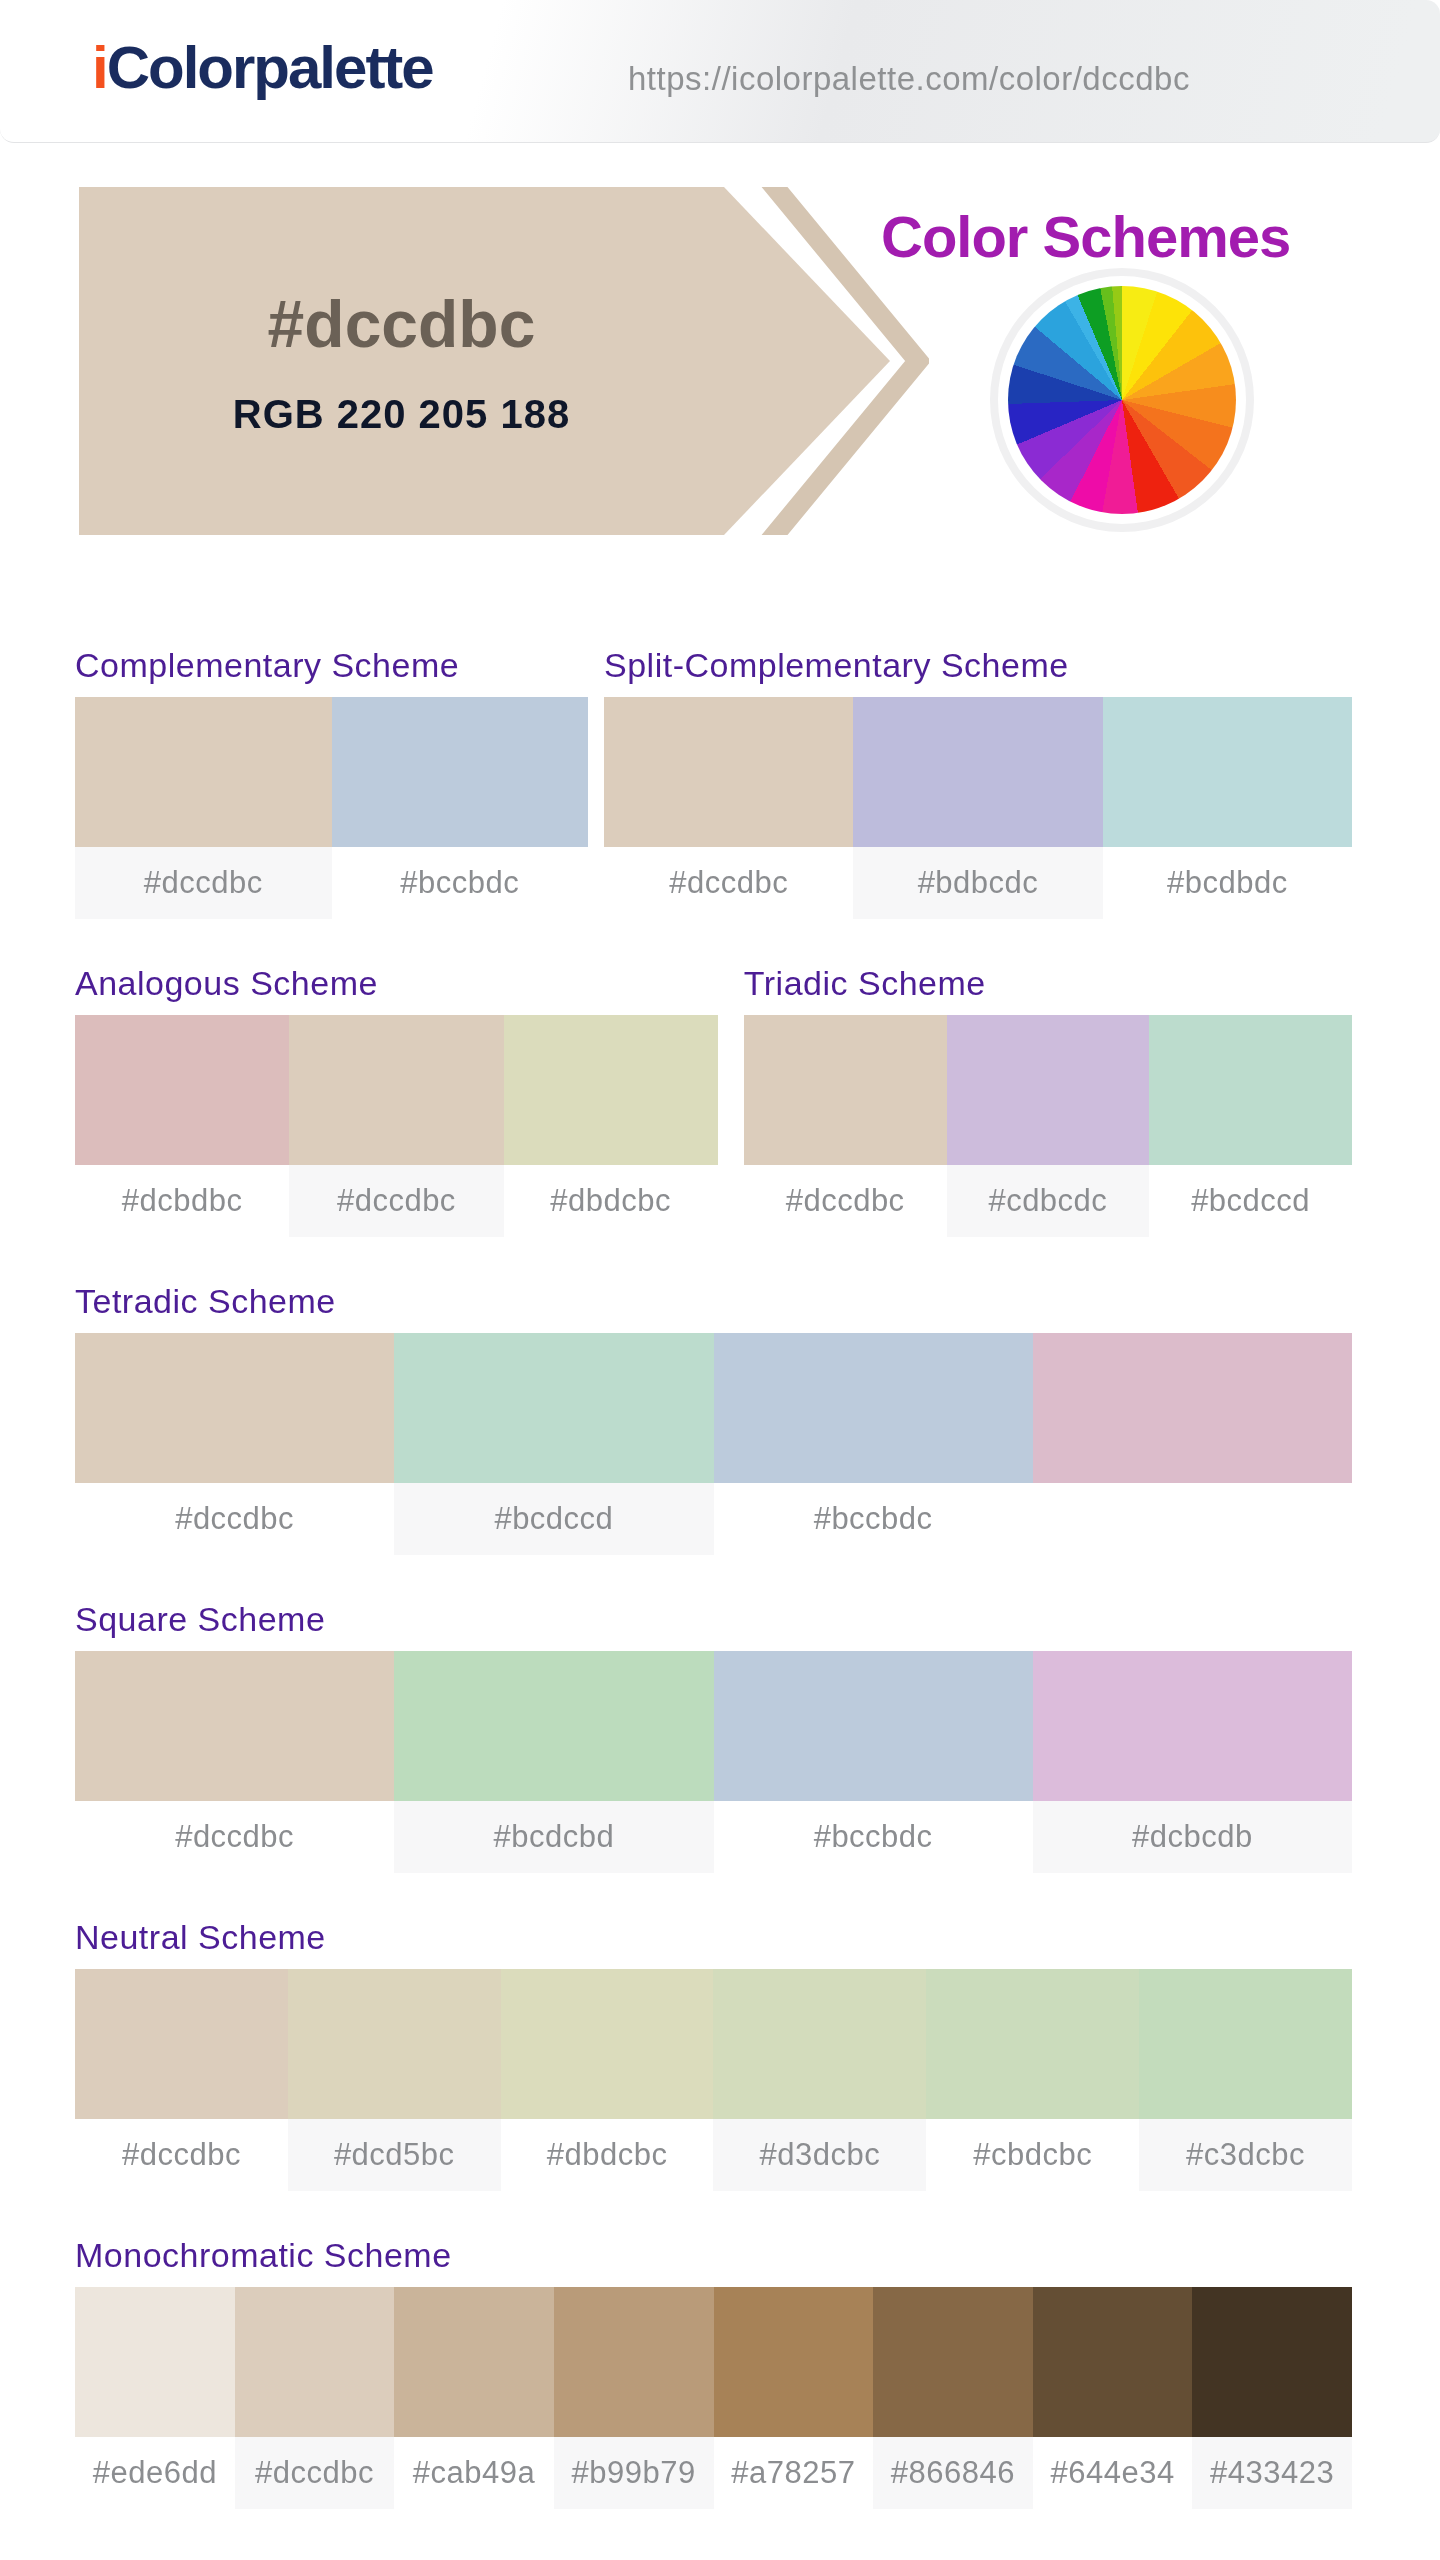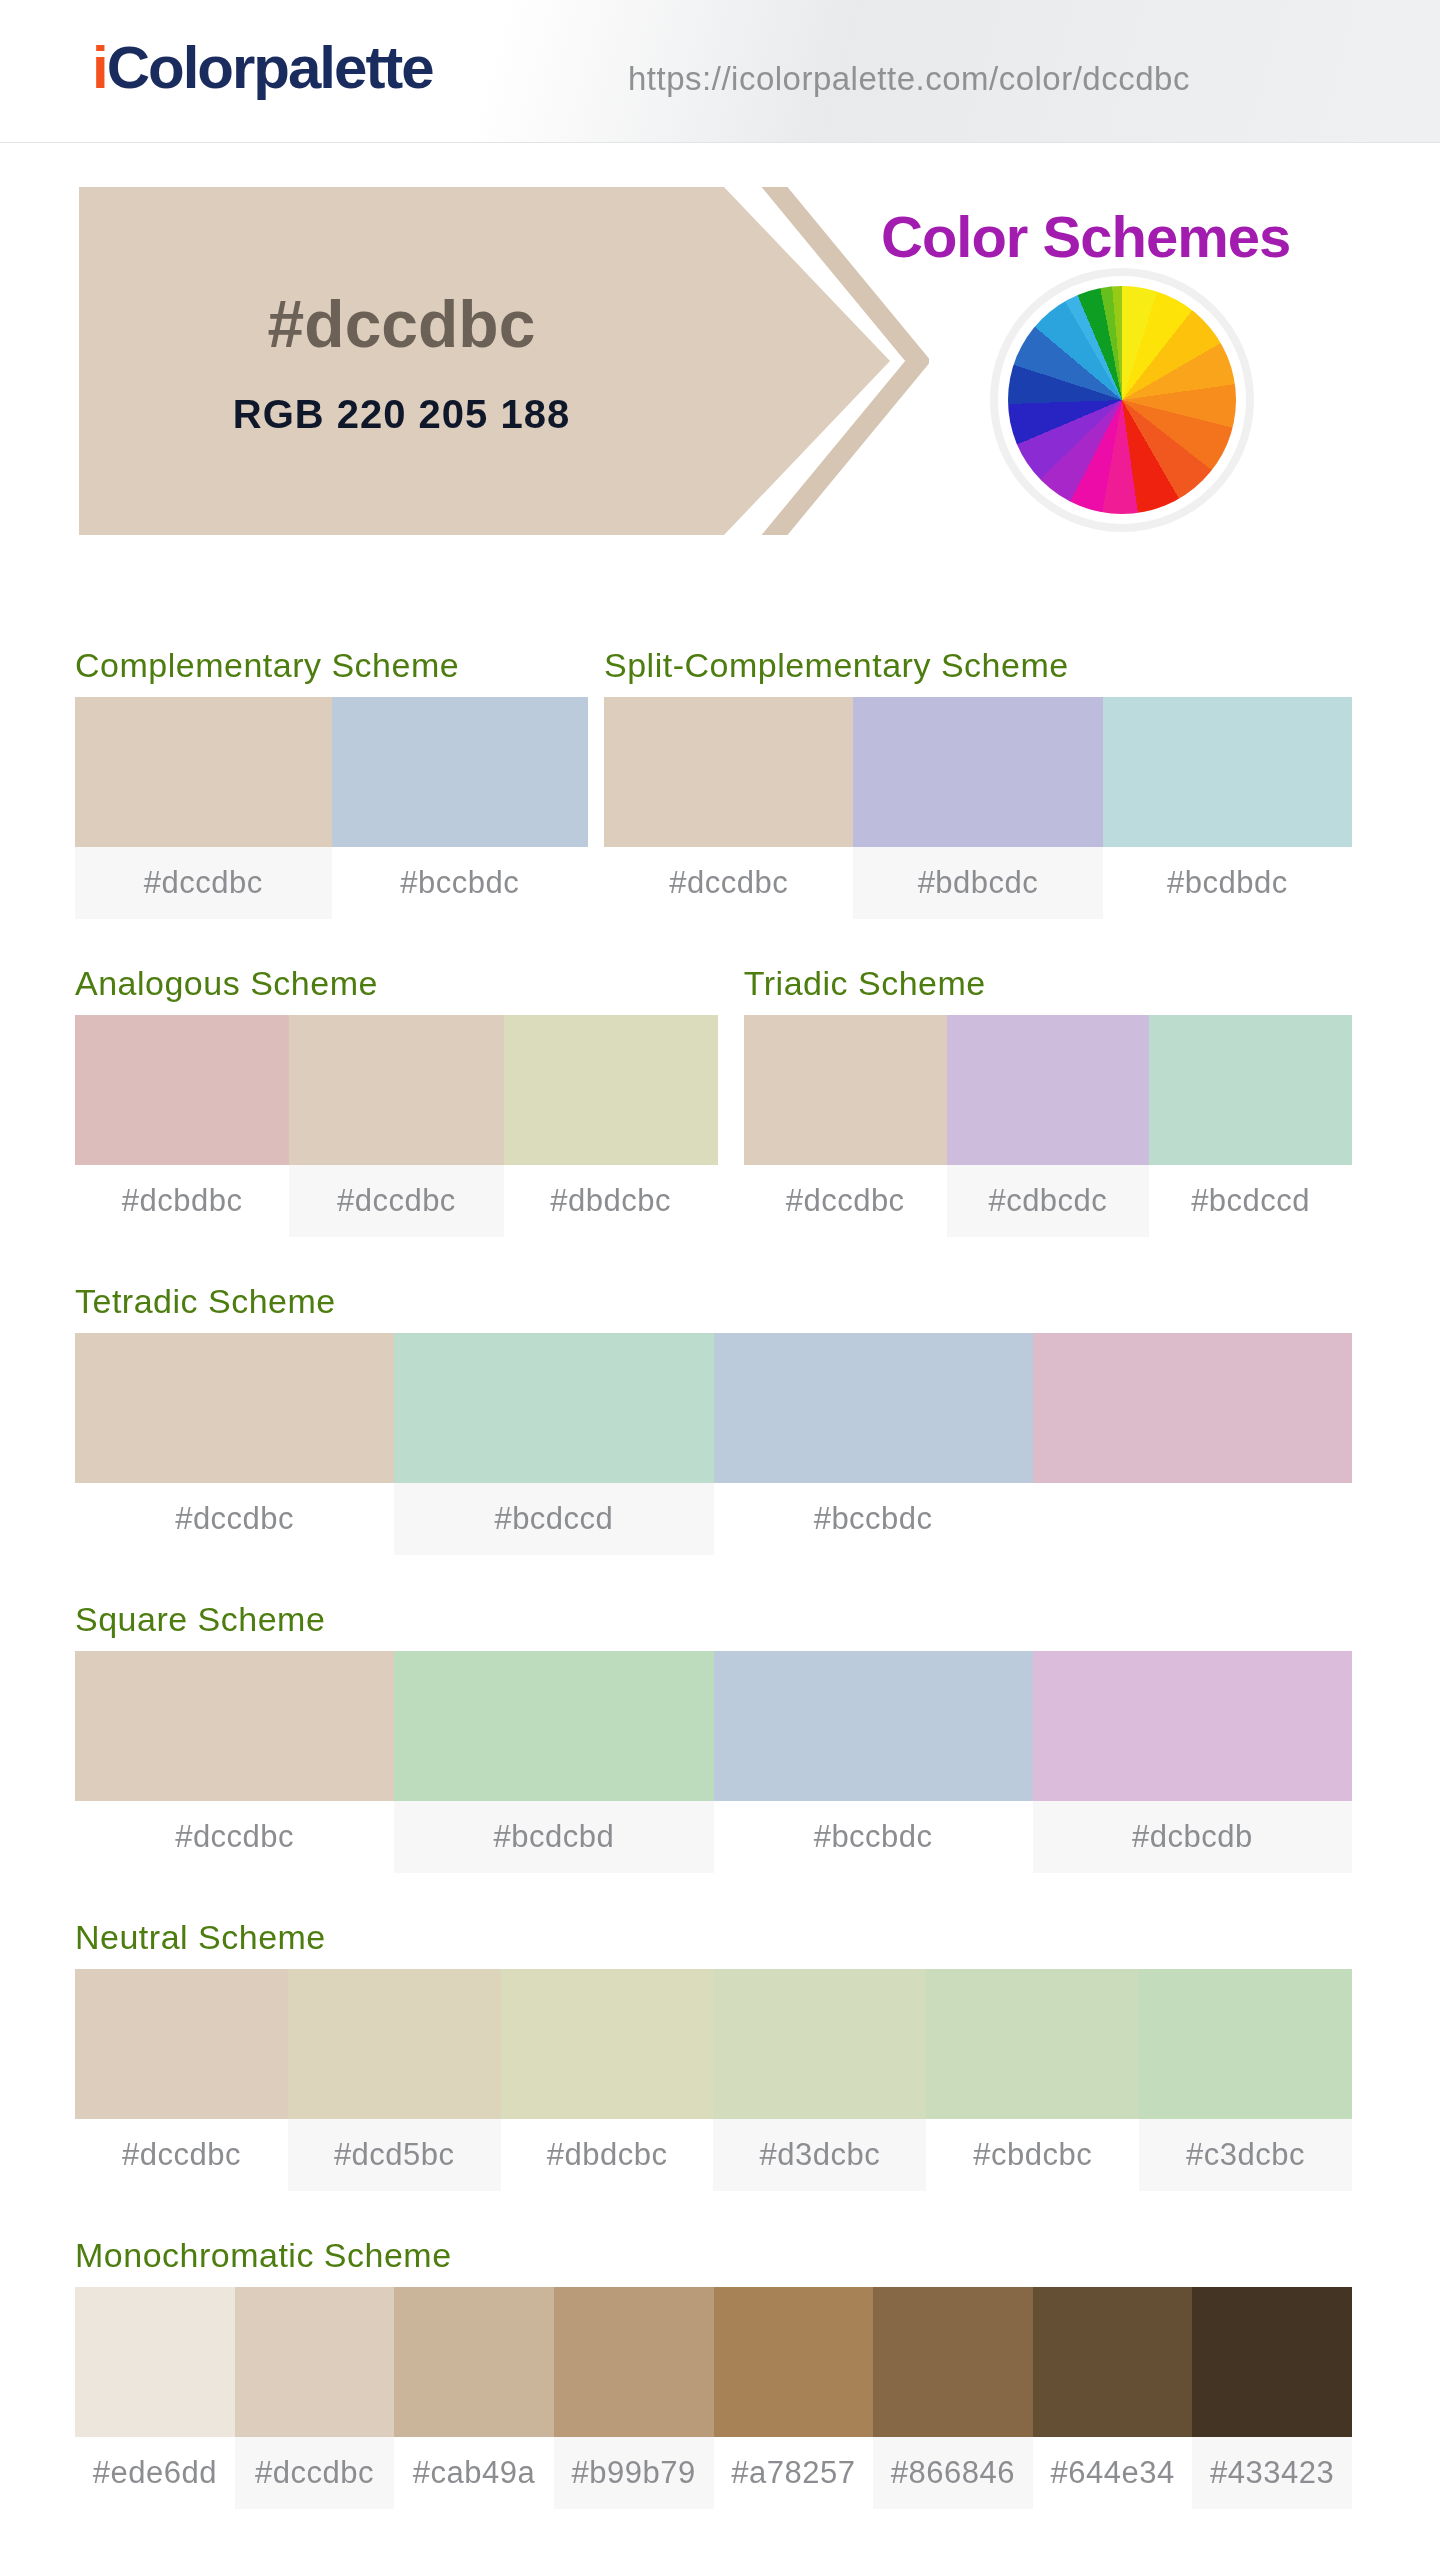--- a/index.html
+++ b/index.html
@@ -7,20 +7,21 @@
   body {
     width: 1440px; height: 2560px; position: relative; overflow: hidden;
     font-family: "Liberation Sans", sans-serif;
   }
 
   
   .header {
     position: relative; height: 143px;
     background: linear-gradient(105deg, #ffffff 34%, #e9eaec 58%, #eef0f1 96%);
     border-bottom: 1px solid #e3e4e6;
+    border-radius: 14px;
   }
   .logo {
     position: absolute; left: 92px; top: 36px;
     font-size: 60px; font-weight: bold; letter-spacing: -2px;
     color: #1a2c5e; line-height: 1.05; cursor: pointer;
   }
   .logo .logo-i { color: #f4511e; }
   .page-url {
     position: absolute; left: 628px; top: 60px;
     font-size: 33px; color: #8f9193; letter-spacing: 0.5px;
@@ -55,21 +56,21 @@
   
   .schemes { position: absolute; left: 75px; top: 645px; width: 1277px; }
   .scheme-row { display: flex; }
   .section { margin-bottom: 44px; }
   .sec-0 { width: 513px; margin-right: 16px; }
   .sec-1 { width: 748px; }
   .sec-2 { width: 688px; margin-right: 26px; }
   .sec-3 { width: 651px; }
   .sec-4, .sec-5, .sec-6, .sec-7 { width: 1277px; }
   .section-title {
-    font-size: 34px; font-weight: 400; color: #4d7c0f;
+    font-size: 34px; font-weight: 400; color: #4c1d95;
     line-height: 40px; margin-bottom: 12px; letter-spacing: 0.5px;
   }
   .swatch-row { display: flex; width: 100%; }
   .swatch { flex: 1 1 0; display: flex; flex-direction: column; }
   .swatch-color { height: 150px; width: 100%; cursor: pointer; }
   .swatch-label {
     height: 72px; display: flex; align-items: center; justify-content: center;
     font-size: 31px; color: #8b8d90; letter-spacing: 0.5px; background: #ffffff;
   }
   .swatch-label.shaded { background: #f7f7f8; }

